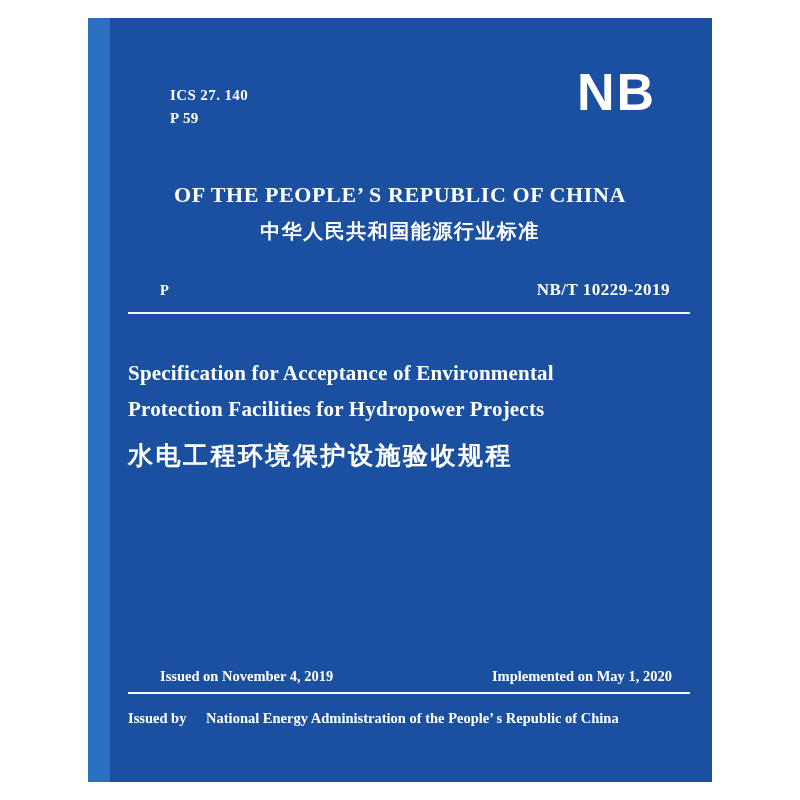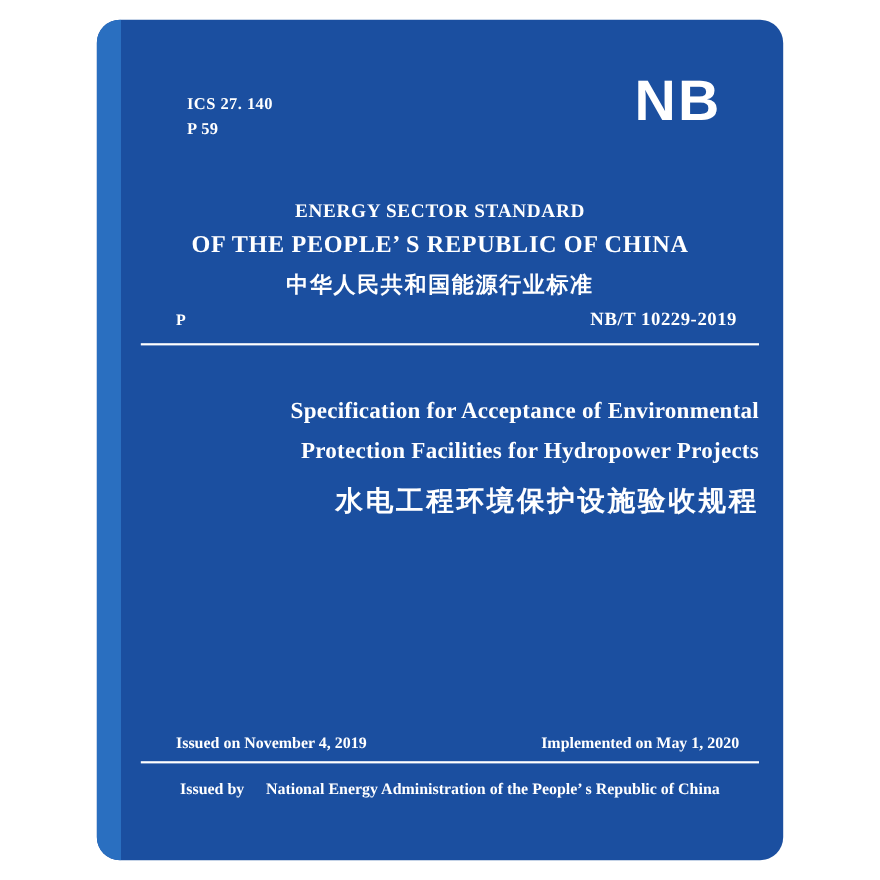--- a/index.html
+++ b/index.html
@@ -21,21 +21,20 @@
   }
   .cover {
     position: absolute;
     left: 88px;
     top: 18px;
     width: 624px;
     height: 764px;
     background: #1b4fa0;
     color: #ffffff;
     overflow: hidden;
-    border-radius: 21px;
   }
   
   .spine {
     position: absolute;
     left: 0;
     top: 0;
     width: 22px;
     height: 100%;
     background: #2a6fc0;
   }
@@ -109,21 +108,21 @@
     background: #ffffff;
   }
   .rule-top { top: 294px; }
   .rule-bottom { top: 674px; }
 
   .title-block {
     position: absolute;
     left: 40px;
     right: 22px;
     top: 338px;
-    text-align: right;
+    text-align: left;
   }
   .title-en {
     font-size: 21px;
     font-weight: bold;
     line-height: 1.7;
     letter-spacing: 0.2px;
   }
   .title-cn {
     margin-top: 12px;
     font-size: 25px;
@@ -140,21 +139,21 @@
     display: flex;
     justify-content: space-between;
     font-size: 14.5px;
     font-weight: bold;
   }
   .issuer {
     position: absolute;
     left: 40px;
     right: 22px;
     top: 692px;
-    text-align: center;
+    text-align: left;
     font-size: 14.5px;
     font-weight: bold;
   }
   .issuer .label { margin-right: 16px; }
 </style>
 </head>
 <body>
 
 <div class="page">
   <div class="cover">
@@ -162,21 +161,20 @@
     <div class="spine"></div>
 
     <div class="top-codes">
       <div>ICS 27. 140</div>
       <div>P 59</div>
     </div>
 
     <div class="logo">NB</div>
 
     <div class="org-block">
-      <div class="org-en1">ENERGY SECTOR STANDARD</div>
       <div class="org-en2">OF THE PEOPLE’ S REPUBLIC OF CHINA</div>
       <div class="org-cn">中华人民共和国能源行业标准</div>
     </div>
 
     <div class="idrow">
       <span class="cls">P</span>
       <span class="num">NB/T 10229-2019</span>
     </div>
 
     <div class="rule rule-top"></div>

